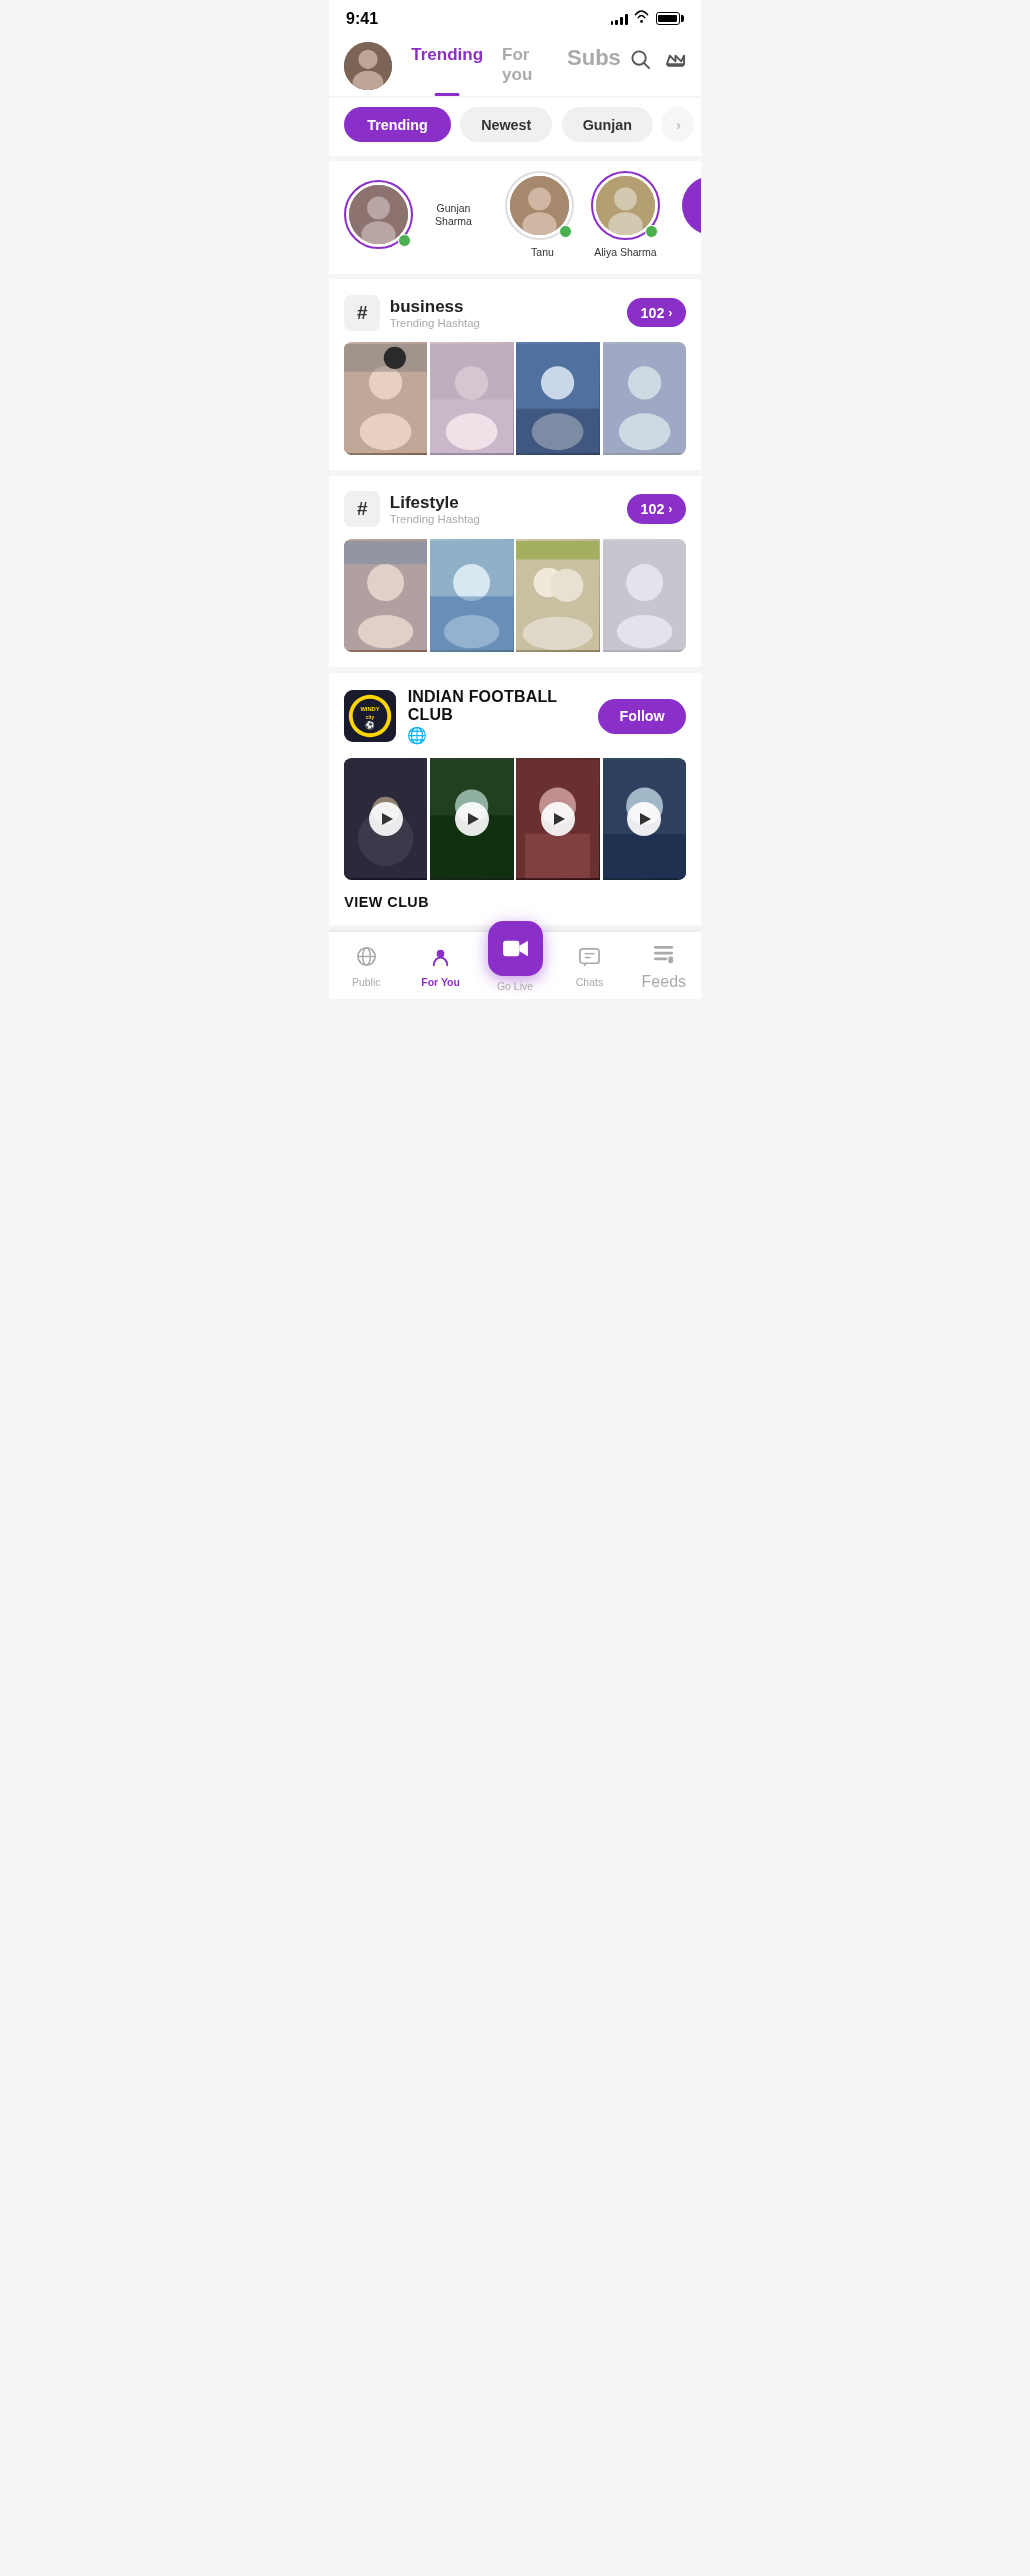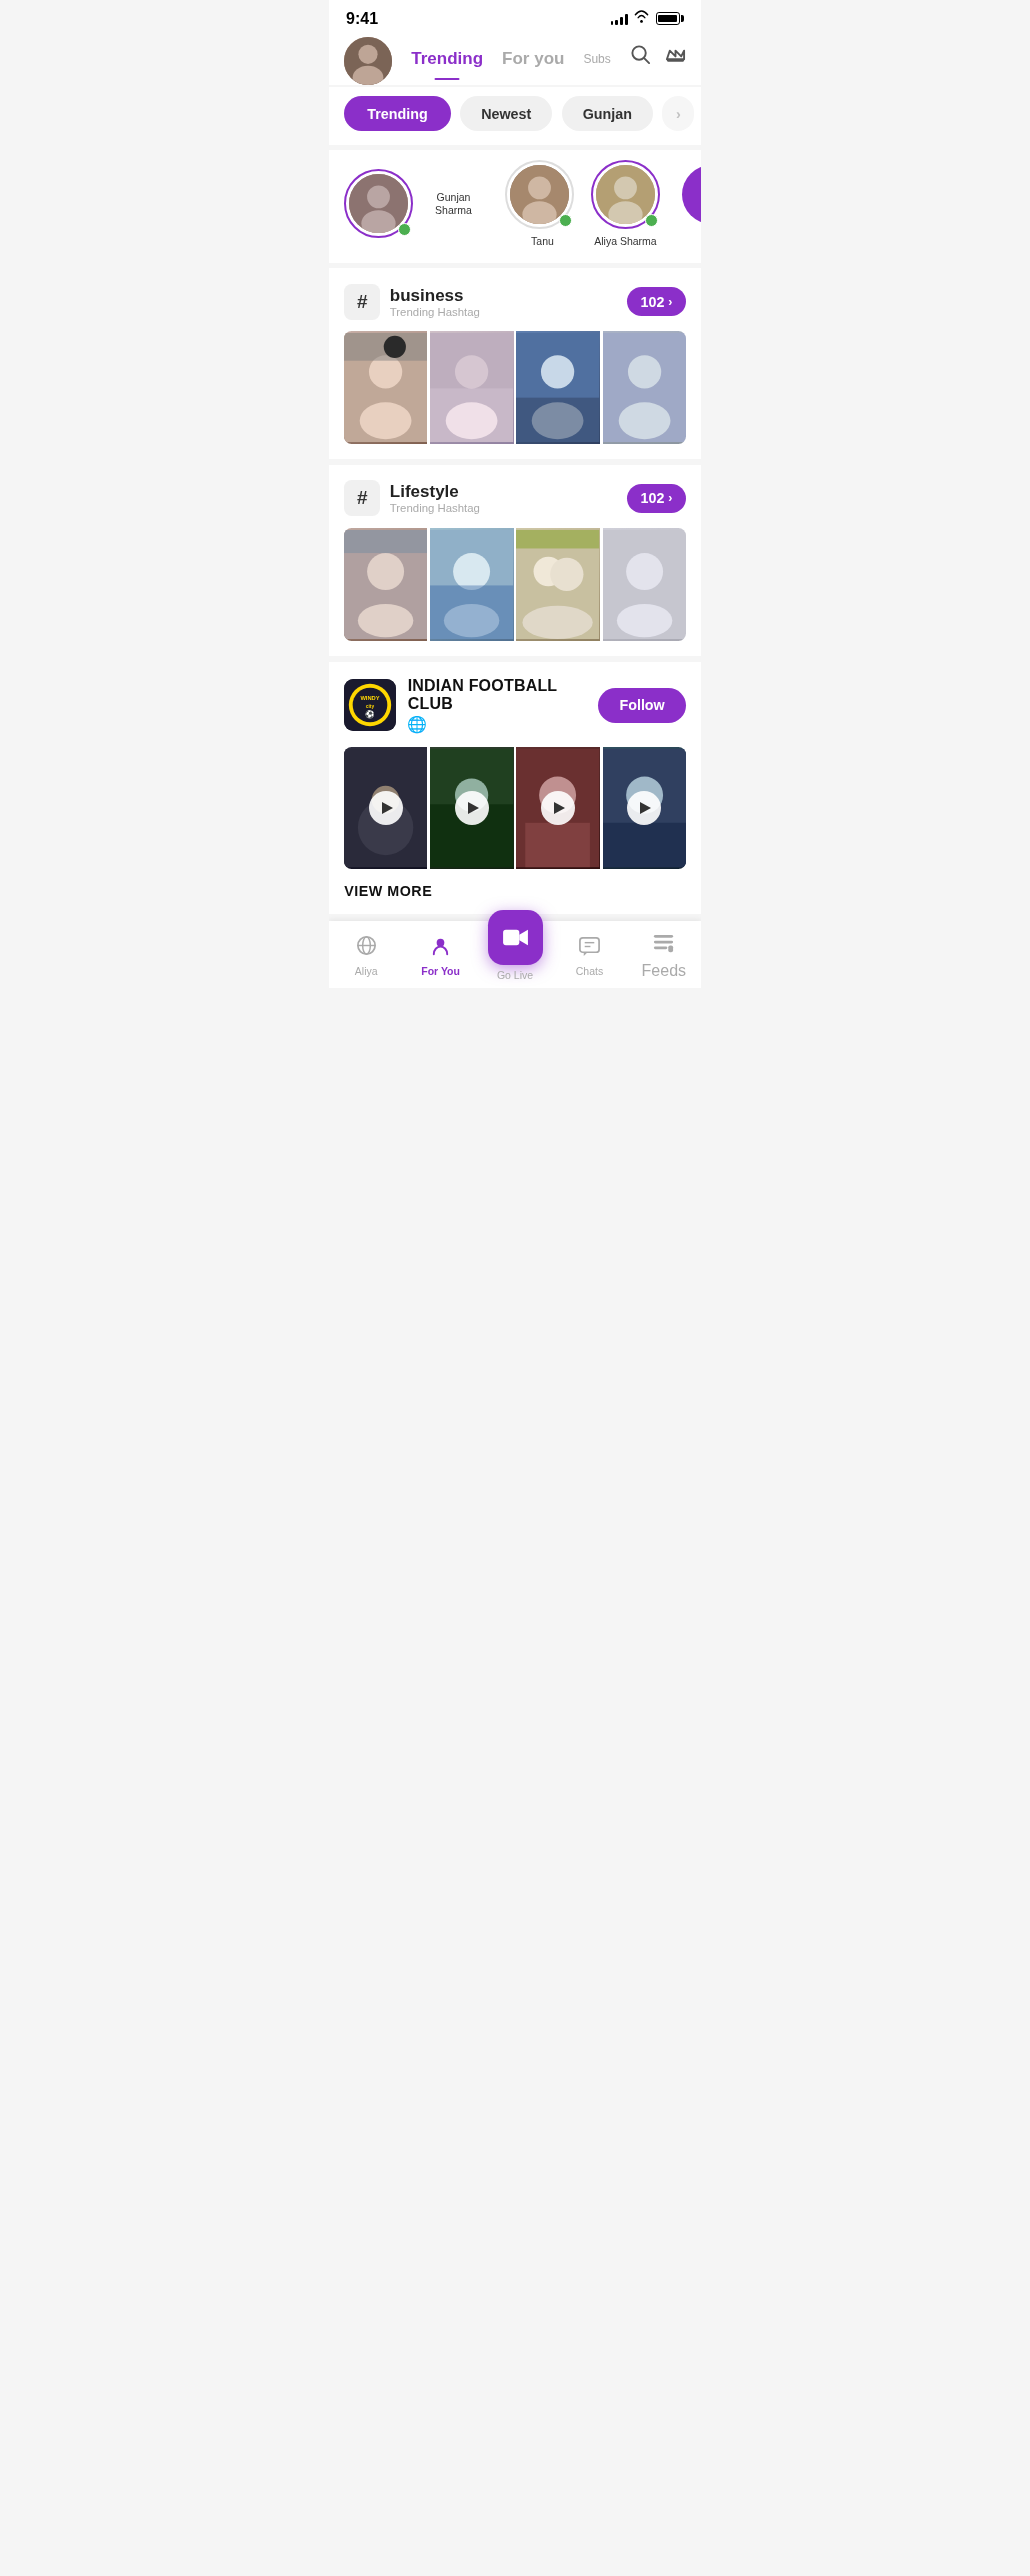--- a/index.html
+++ b/index.html
@@ -53,21 +53,21 @@
 
   <div style="display:flex; flex:1;">
     <div style="position:relative; padding:7.6px 9.5px 11.4px; cursor:pointer;">
       <span style="font-size:17px; font-weight:700; color:#8B2FC9;">Trending</span>
       <div style="position:absolute; bottom:0; left:50%; transform:translateX(-50%); width:25px; height:2.9px; background:#8B2FC9; border-radius:1.9px;"></div>
     </div>
     <div style="padding:7.6px 9.5px 11.4px; cursor:pointer;">
       <span style="font-size:17px; font-weight:600; color:#aaa;">For you</span>
     </div>
     <div style="padding:7.6px 9.5px 11.4px; cursor:pointer;">
-      <span style="font-size:12px; font-weight:400; color:#aaa;">Subs</span>
+      <span style="font-size:22px; font-weight:700; color:#aaa;">Subs</span>
     </div>
   </div>
 
   <div style="display:flex; gap:13.4px; align-items:center; padding-bottom:9.5px;">
     <div style="cursor:pointer;">
       <svg width="21" height="21" viewBox="0 0 22 22" fill="none">
           <circle cx="9.5" cy="9.5" r="7" stroke="#555" stroke-width="2"></circle>
           <line x1="14.8" y1="14.8" x2="20" y2="20" stroke="#555" stroke-width="2" stroke-linecap="round"></line>
         </svg>
     </div>
@@ -313,34 +313,34 @@
         <rect x="0" y="80" width="90" height="48" fill="#203050"></rect>
       </svg>
       <div style="position:absolute; inset:0; display:flex; align-items:center; justify-content:center;">
         <div style="width:34px; height:34px; background:rgba(255,255,255,0.9); border-radius:50%; display:flex; align-items:center; justify-content:center; cursor:pointer;">
           <div style="width:0; height:0; border-left:11.4px solid #333; border-top:6.7px solid transparent; border-bottom:6.7px solid transparent; margin-left:2.9px;"></div>
         </div>
       </div>
     </div>
   </div>
 
-  <div style="margin-top:13.4px; font-size:14.3px; font-weight:800; color:#111; cursor:pointer; letter-spacing:0.5px;">VIEW MORE</div>
+  <div style="margin-top:13.4px; font-size:14.3px; font-weight:800; color:#111; cursor:pointer; letter-spacing:0.5px;">VIEW CLUB</div>
 </div>
 
 <div style="background:white; display:flex; align-items:center; justify-content:space-around; padding:9.5px 0 7.6px; margin-top:7.6px; box-shadow:0 -1px 5.7px rgba(0,0,0,0.08);">
 
   <div style="display:flex; flex-direction:column; align-items:center; gap:2.9px; cursor:pointer; flex:1;">
     <div style="font-size:21px; color:#aaa;">
       <svg width="23" height="23" viewBox="0 0 24 24" fill="none">
           <circle cx="12" cy="12" r="9" stroke="#aaa" stroke-width="1.8"></circle>
           <ellipse cx="12" cy="12" rx="4" ry="9" stroke="#aaa" stroke-width="1.5"></ellipse>
           <line x1="3" y1="12" x2="21" y2="12" stroke="#aaa" stroke-width="1.5"></line>
         </svg>
     </div>
-    <span style="font-size:10.5px; color:#aaa;">Aliya</span>
+    <span style="font-size:10.5px; color:#aaa;">Public</span>
   </div>
 
   <div style="display:flex; flex-direction:column; align-items:center; gap:2.9px; cursor:pointer; flex:1;">
     <div>
       <svg width="23" height="23" viewBox="0 0 24 24" fill="none">
           <circle cx="12" cy="8" r="4" fill="#8B2FC9"></circle>
           <path d="M5 20 C5 15.6 8.1 12 12 12 C15.9 12 19 15.6 19 20" stroke="#8B2FC9" stroke-width="2" fill="none" stroke-linecap="round"></path>
         </svg>
     </div>
     <span style="font-size:10.5px; color:#8B2FC9; font-weight:600;">For You</span>

